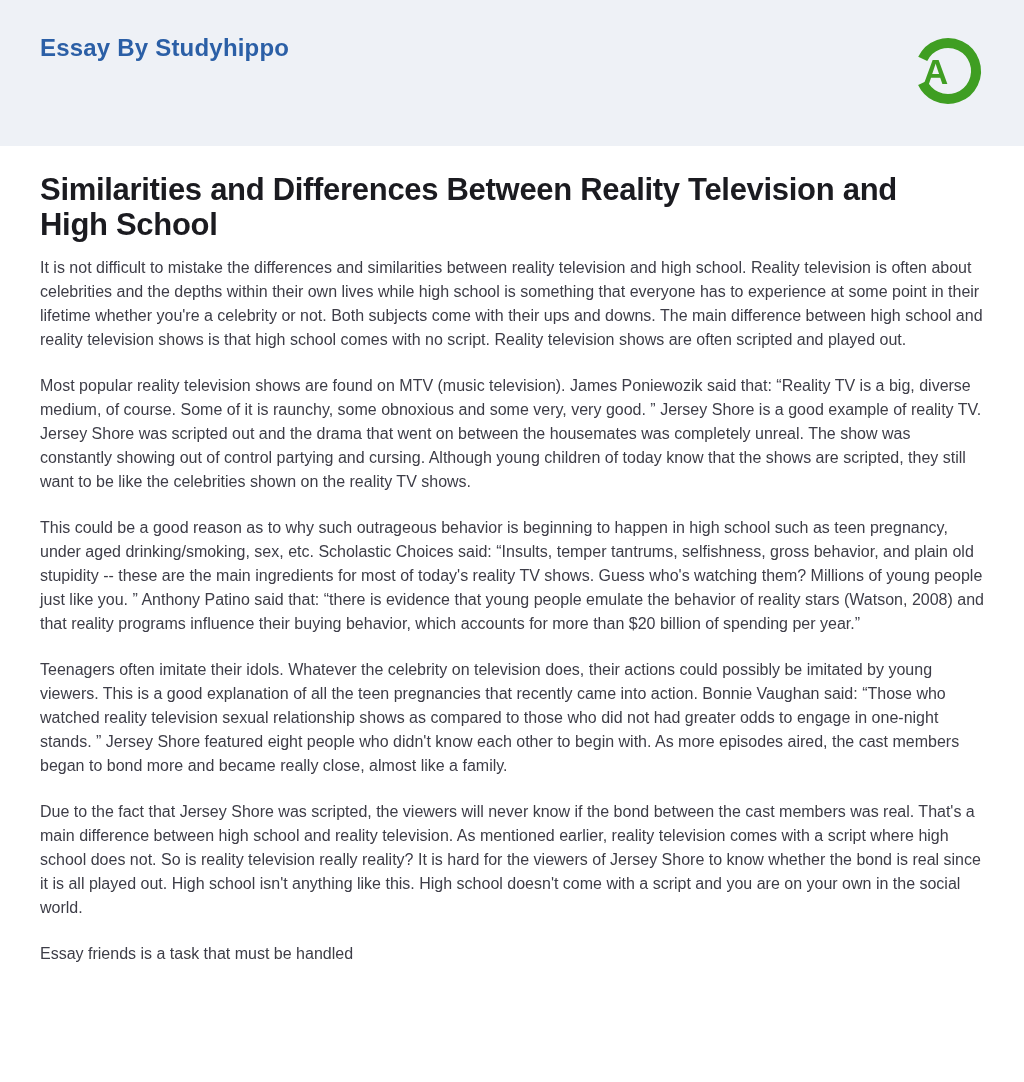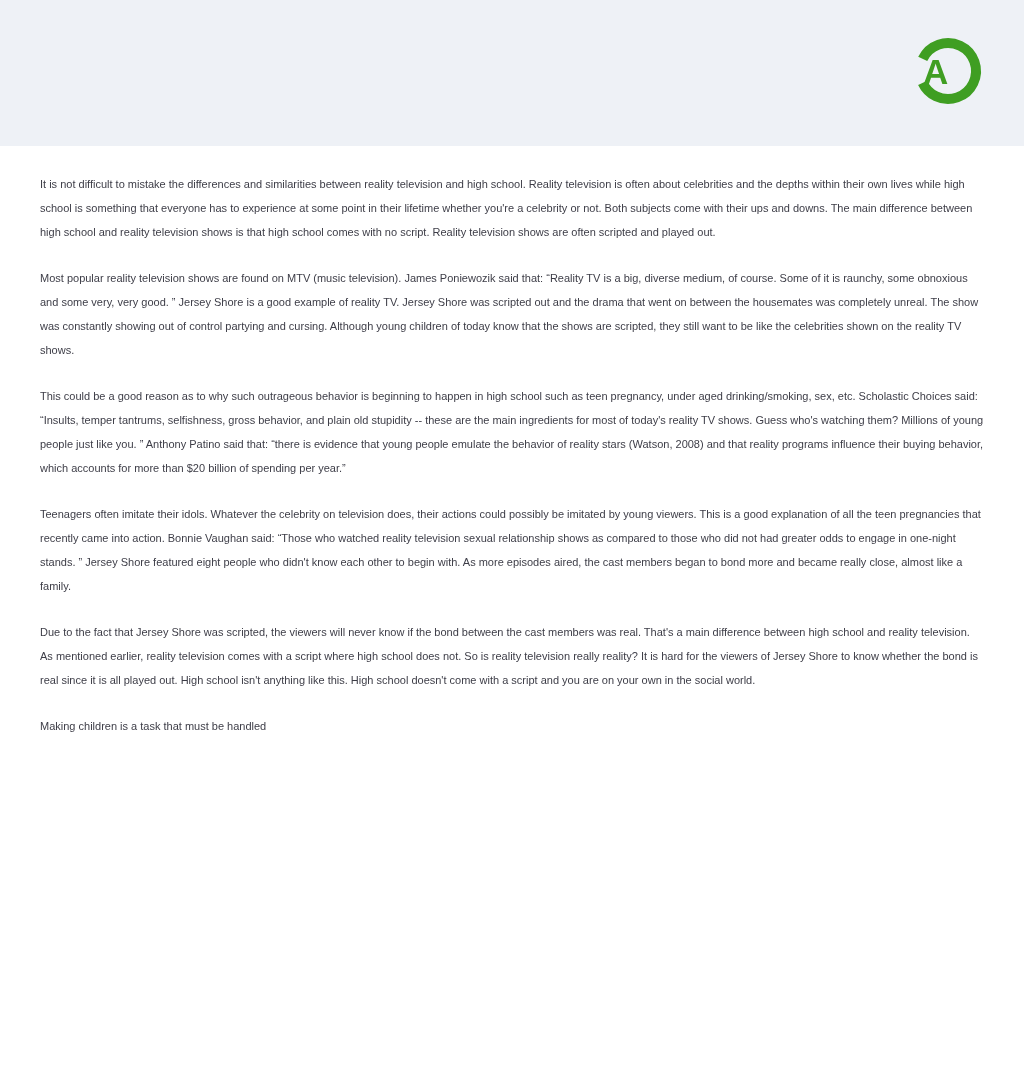--- a/index.html
+++ b/index.html
@@ -69,49 +69,51 @@
   .essay-title {
     max-width: 900px;
     font-size: 31px;
     line-height: 35px;
     font-weight: 800;
     color: #1b1b20;
     letter-spacing: -0.3px;
     margin-bottom: 14px;
   }
   .essay-body p {
-    font-size: 11px;
+    font-size: 16px;
     line-height: 24px;
     color: #3d3d47;
     margin-bottom: 22px;
     max-width: 944px;
   }
 </style>
 </head>
 <body>
 
 <div class="page">
 
   <header class="site-header">
     <div class="header-text">
+      <h2 class="brand">Essay By Studyhippo</h2>
     </div>
     <div class="logo">
       <span>
         <svg width="72" height="72" viewBox="0 0 72 72" aria-hidden="true">
           <circle cx="36" cy="36" r="28" fill="none" stroke="#3f9e22" stroke-width="10" stroke-dasharray="151 25" transform="rotate(-154.5 36 36)"></circle>
         </svg>
       </span>
       <span class="logo-letter">A</span>
     </div>
   </header>
 
   <main class="content">
+    <h1 class="essay-title">Similarities and Differences Between Reality Television and High School</h1>
     <div class="essay-body">
       <p>It is not difficult to mistake the differences and similarities between reality television and high school. Reality television is often about celebrities and the depths within their own lives while high school is something that everyone has to experience at some point in their lifetime whether you're a celebrity or not. Both subjects come with their ups and downs. The main difference between high school and reality television shows is that high school comes with no script. Reality television shows are often scripted and played out.</p>
       <p>Most popular reality television shows are found on MTV (music television). James Poniewozik said that: “Reality TV is a big, diverse medium, of course. Some of it is raunchy, some obnoxious and some very, very good. ” Jersey Shore is a good example of reality TV. Jersey Shore was scripted out and the drama that went on between the housemates was completely unreal. The show was constantly showing out of control partying and cursing. Although young children of today know that the shows are scripted, they still want to be like the celebrities shown on the reality TV shows.</p>
       <p>This could be a good reason as to why such outrageous behavior is beginning to happen in high school such as teen pregnancy, under aged drinking/smoking, sex, etc. Scholastic Choices said: “Insults, temper tantrums, selfishness, gross behavior, and plain old stupidity -- these are the main ingredients for most of today's reality TV shows. Guess who's watching them? Millions of young people just like you. ” Anthony Patino said that: “there is evidence that young people emulate the behavior of reality stars (Watson, 2008) and that reality programs influence their buying behavior, which accounts for more than $20 billion of spending per year.”</p>
       <p>Teenagers often imitate their idols. Whatever the celebrity on television does, their actions could possibly be imitated by young viewers. This is a good explanation of all the teen pregnancies that recently came into action. Bonnie Vaughan said: “Those who watched reality television sexual relationship shows as compared to those who did not had greater odds to engage in one-night stands. ” Jersey Shore featured eight people who didn't know each other to begin with. As more episodes aired, the cast members began to bond more and became really close, almost like a family.</p>
       <p>Due to the fact that Jersey Shore was scripted, the viewers will never know if the bond between the cast members was real. That's a main difference between high school and reality television. As mentioned earlier, reality television comes with a script where high school does not. So is reality television really reality? It is hard for the viewers of Jersey Shore to know whether the bond is real since it is all played out. High school isn't anything like this. High school doesn't come with a script and you are on your own in the social world.</p>
-      <p>Making children is a task that must be handled</p>
+      <p>Essay friends is a task that must be handled</p>
     </div>
   </main>
 
 </div>
 
 </body></html>

